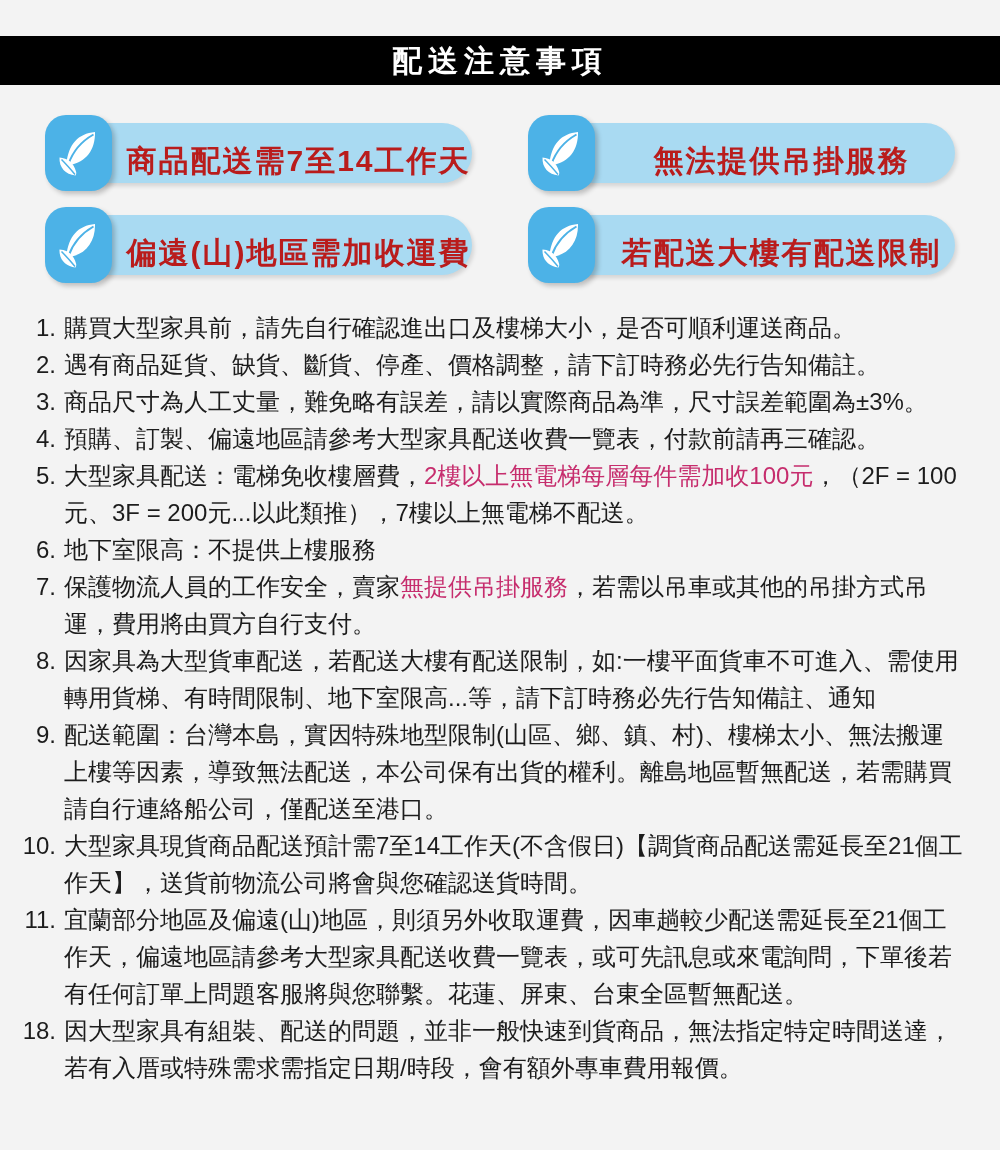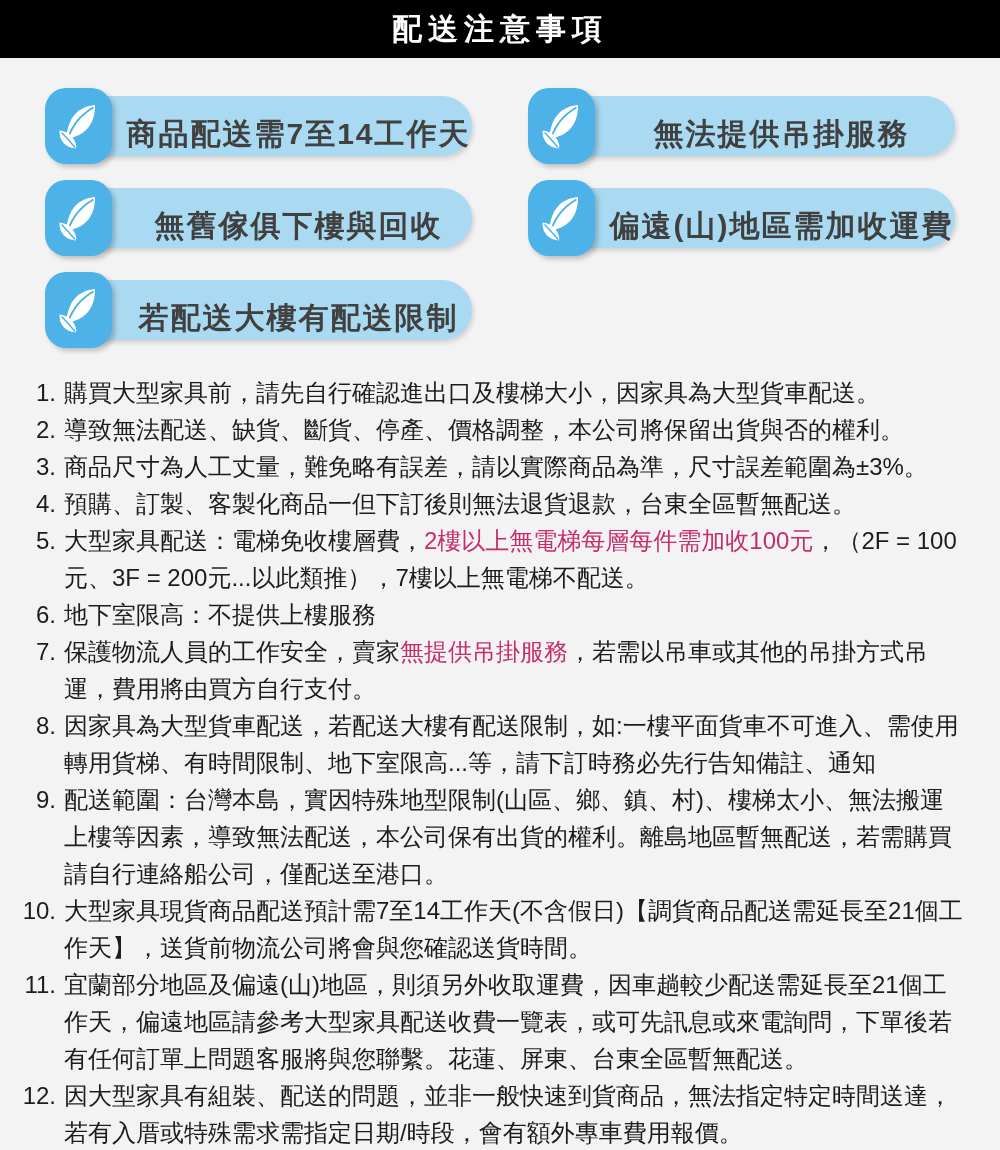--- a/index.html
+++ b/index.html
@@ -4,41 +4,41 @@
 <style>
   * { box-sizing: border-box; margin: 0; padding: 0; }
   html, body { width: 1000px; }
   body {
     width: 1000px; height: 1150px; margin: 0; overflow: hidden;
     background: var(--page-bg, #f3f3f3);
     font-family: "Liberation Sans", "DejaVu Sans", sans-serif;
     color: #1c1c1c;
   }
   .header {
-    height: 58px; background: var(--header-bg, #000);
-    display: flex; align-items: center; justify-content: center;
+    height: 49px; background: var(--header-bg, #000);
+    display: flex; align-items: center; justify-content: center; margin-top: 36px;
   }
   .header .title {
     color: #fff; font-size: 30px; font-weight: 700; letter-spacing: 6px;
     line-height: 1;
   }
   .badges {
     padding: 30px 45px 12px 45px;
     display: grid; grid-template-columns: 1fr 1fr;
     column-gap: 56px; row-gap: 16px;
   }
   .badge { position: relative; height: 76px; }
   .badge-pill {
     position: absolute; left: 28px; right: 0; top: 8px; bottom: 8px;
     background: var(--pill-blue, #a9daf2); border-radius: 30px;
     display: flex; align-items: center; justify-content: center;
     padding-left: 52px; box-shadow: 2px 3px 4px rgba(0,0,0,0.13);
   }
   .badge-label {
-    font-size: 30px; font-weight: 700; color: #404040; letter-spacing: 2px;
+    font-size: 30px; font-weight: 700; color: #b91c1c; letter-spacing: 2px;
     white-space: nowrap;
     margin-top: 16px;
   }
   .badge-icon {
     position: absolute; left: 0; top: 0; width: 67px; height: 76px;
     background: var(--icon-blue, #4cb2e7); border-radius: 21px;
     display: flex; align-items: center; justify-content: center;
     box-shadow: 3px 3px 5px rgba(0,0,0,0.22); z-index: 2;
   }
   .badge-icon svg { width: 50px; height: 52px; }
@@ -82,33 +82,20 @@
       <svg viewBox="0 0 100 100" aria-hidden="true">
         <path d="M82,8 C48,11 29,33 25,71 C26,73 28,74.5 31,74 C64,69 83,43 82,8 Z" fill="#fff"></path>
         <path class="stem" d="M29,72 C38,46 56,26 79,13" stroke-width="4"></path>
         <path d="M11,59 C10,79 23,93 43,95 C44.5,93 45,90 44,87 C39,69 27,60 11,59 Z" fill="#fff"></path>
         <path class="stem" d="M42,93 C32,81 24,72 15,63" stroke-width="3"></path>
       </svg>
     </div>
   </div>
   <div class="badge">
     <div class="badge-pill">
-      <span class="badge-label">無舊傢俱下樓與回收</span>
-    </div>
-    <div class="badge-icon">
-      <svg viewBox="0 0 100 100" aria-hidden="true">
-        <path d="M82,8 C48,11 29,33 25,71 C26,73 28,74.5 31,74 C64,69 83,43 82,8 Z" fill="#fff"></path>
-        <path class="stem" d="M29,72 C38,46 56,26 79,13" stroke-width="4"></path>
-        <path d="M11,59 C10,79 23,93 43,95 C44.5,93 45,90 44,87 C39,69 27,60 11,59 Z" fill="#fff"></path>
-        <path class="stem" d="M42,93 C32,81 24,72 15,63" stroke-width="3"></path>
-      </svg>
-    </div>
-  </div>
-  <div class="badge">
-    <div class="badge-pill">
       <span class="badge-label">偏遠(山)地區需加收運費</span>
     </div>
     <div class="badge-icon">
       <svg viewBox="0 0 100 100" aria-hidden="true">
         <path d="M82,8 C48,11 29,33 25,71 C26,73 28,74.5 31,74 C64,69 83,43 82,8 Z" fill="#fff"></path>
         <path class="stem" d="M29,72 C38,46 56,26 79,13" stroke-width="4"></path>
         <path d="M11,59 C10,79 23,93 43,95 C44.5,93 45,90 44,87 C39,69 27,60 11,59 Z" fill="#fff"></path>
         <path class="stem" d="M42,93 C32,81 24,72 15,63" stroke-width="3"></path>
       </svg>
     </div>
@@ -124,33 +111,33 @@
         <path d="M11,59 C10,79 23,93 43,95 C44.5,93 45,90 44,87 C39,69 27,60 11,59 Z" fill="#fff"></path>
         <path class="stem" d="M42,93 C32,81 24,72 15,63" stroke-width="3"></path>
       </svg>
     </div>
   </div>
 </div>
 
 <div class="notes">
   <div class="note-item">
     <span class="note-num">1.</span>
-    <div class="note-text"><span>購買大型家具前，請先自行確認進出口及樓梯大小，因家具為大型貨車配送。</span><span class="hl"></span><span></span></div>
+    <div class="note-text"><span>購買大型家具前，請先自行確認進出口及樓梯大小，是否可順利運送商品。</span><span class="hl"></span><span></span></div>
   </div>
   <div class="note-item">
     <span class="note-num">2.</span>
-    <div class="note-text"><span>導致無法配送、缺貨、斷貨、停產、價格調整，本公司將保留出貨與否的權利。</span><span class="hl"></span><span></span></div>
+    <div class="note-text"><span>遇有商品延貨、缺貨、斷貨、停產、價格調整，請下訂時務必先行告知備註。</span><span class="hl"></span><span></span></div>
   </div>
   <div class="note-item">
     <span class="note-num">3.</span>
     <div class="note-text"><span>商品尺寸為人工丈量，難免略有誤差，請以實際商品為準，尺寸誤差範圍為±3%。</span><span class="hl"></span><span></span></div>
   </div>
   <div class="note-item">
     <span class="note-num">4.</span>
-    <div class="note-text"><span>預購、訂製、客製化商品一但下訂後則無法退貨退款，台東全區暫無配送。</span><span class="hl"></span><span></span></div>
+    <div class="note-text"><span>預購、訂製、偏遠地區請參考大型家具配送收費一覽表，付款前請再三確認。</span><span class="hl"></span><span></span></div>
   </div>
   <div class="note-item">
     <span class="note-num">5.</span>
     <div class="note-text"><span>大型家具配送：電梯免收樓層費，</span><span class="hl">2樓以上無電梯每層每件需加收100元</span><span>，（2F = 100元、3F = 200元...以此類推），7樓以上無電梯不配送。</span></div>
   </div>
   <div class="note-item">
     <span class="note-num">6.</span>
     <div class="note-text"><span>地下室限高：不提供上樓服務</span><span class="hl"></span><span></span></div>
   </div>
   <div class="note-item">
@@ -167,16 +154,16 @@
   </div>
   <div class="note-item">
     <span class="note-num">10.</span>
     <div class="note-text"><span>大型家具現貨商品配送預計需7至14工作天(不含假日)【調貨商品配送需延長至21個工作天】，送貨前物流公司將會與您確認送貨時間。</span><span class="hl"></span><span></span></div>
   </div>
   <div class="note-item">
     <span class="note-num">11.</span>
     <div class="note-text"><span>宜蘭部分地區及偏遠(山)地區，則須另外收取運費，因車趟較少配送需延長至21個工作天，偏遠地區請參考大型家具配送收費一覽表，或可先訊息或來電詢問，下單後若有任何訂單上問題客服將與您聯繫。花蓮、屏東、台東全區暫無配送。</span><span class="hl"></span><span></span></div>
   </div>
   <div class="note-item">
-    <span class="note-num">12.</span>
+    <span class="note-num">18.</span>
     <div class="note-text"><span>因大型家具有組裝、配送的問題，並非一般快速到貨商品，無法指定特定時間送達，若有入厝或特殊需求需指定日期/時段，會有額外專車費用報價。</span><span class="hl"></span><span></span></div>
   </div>
 </div>
 
 </body></html>

